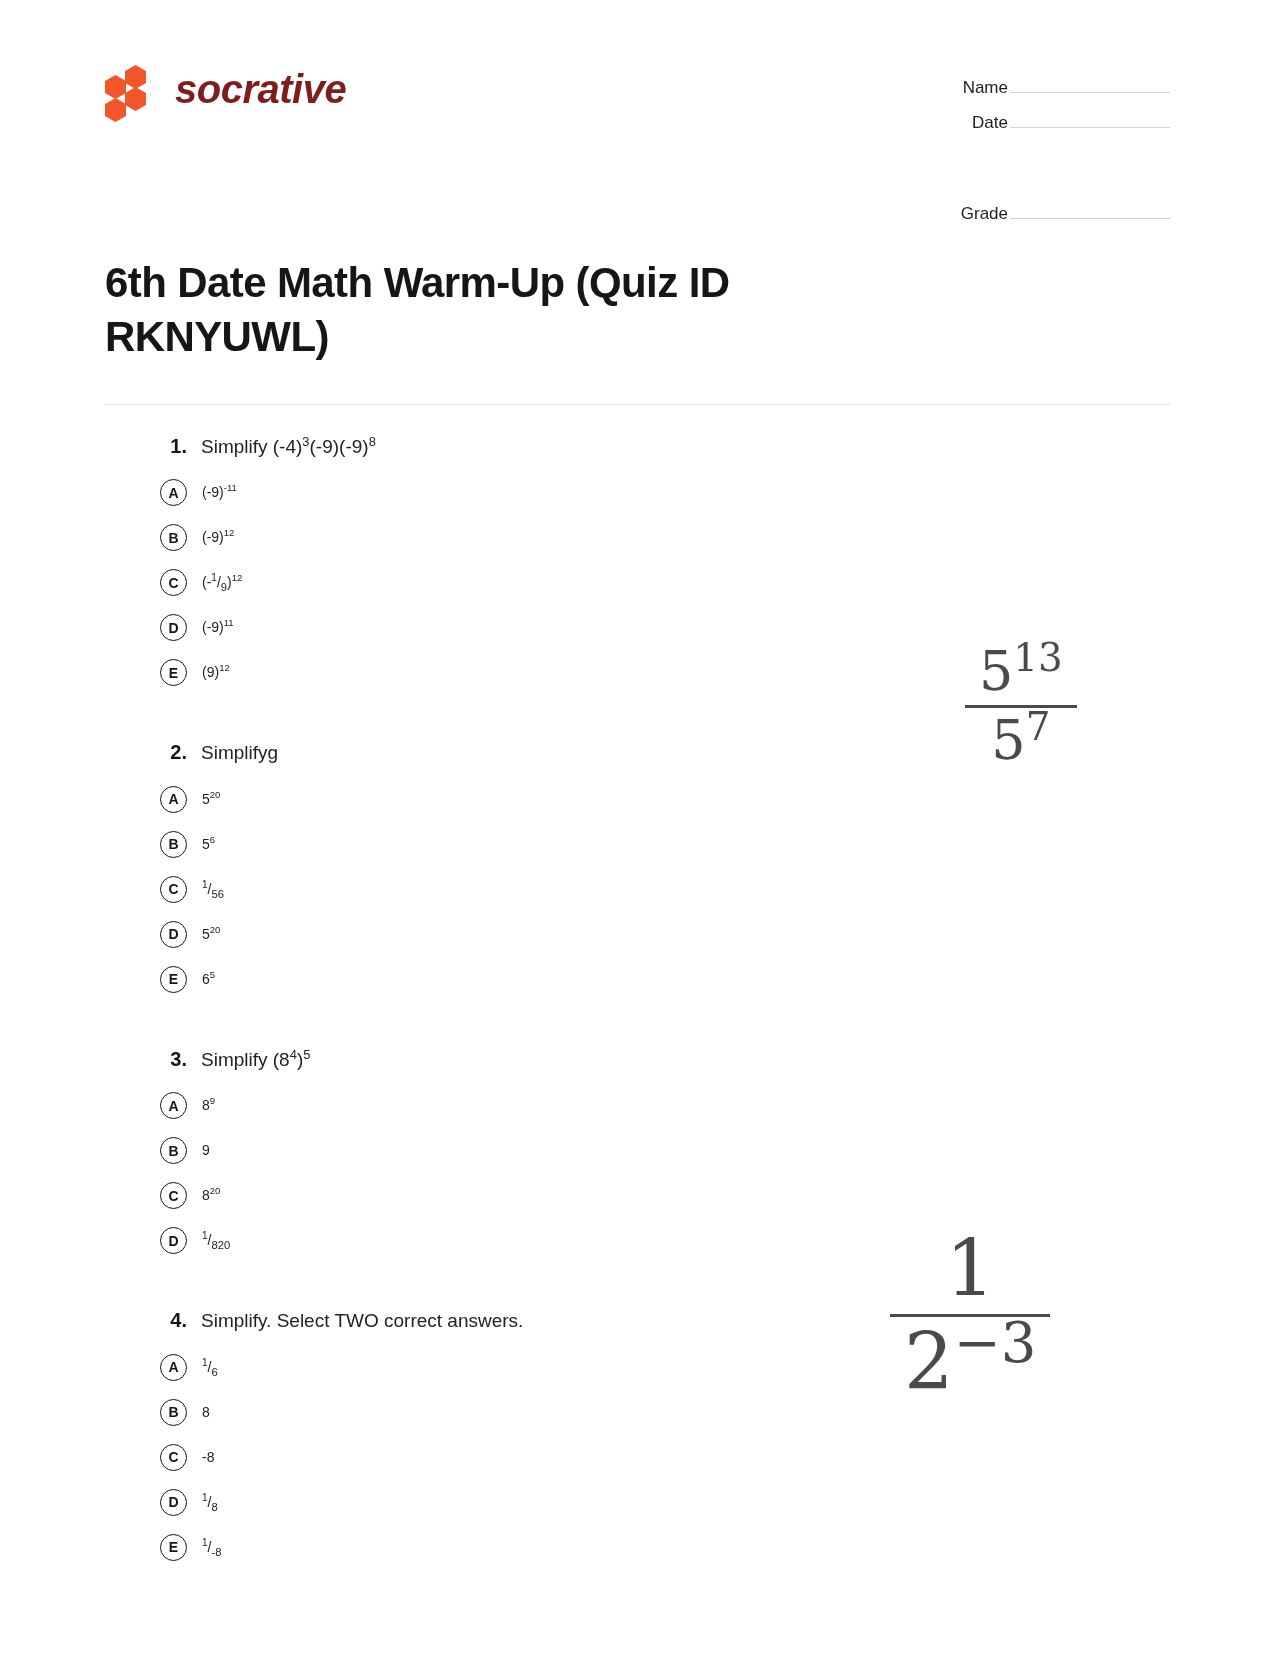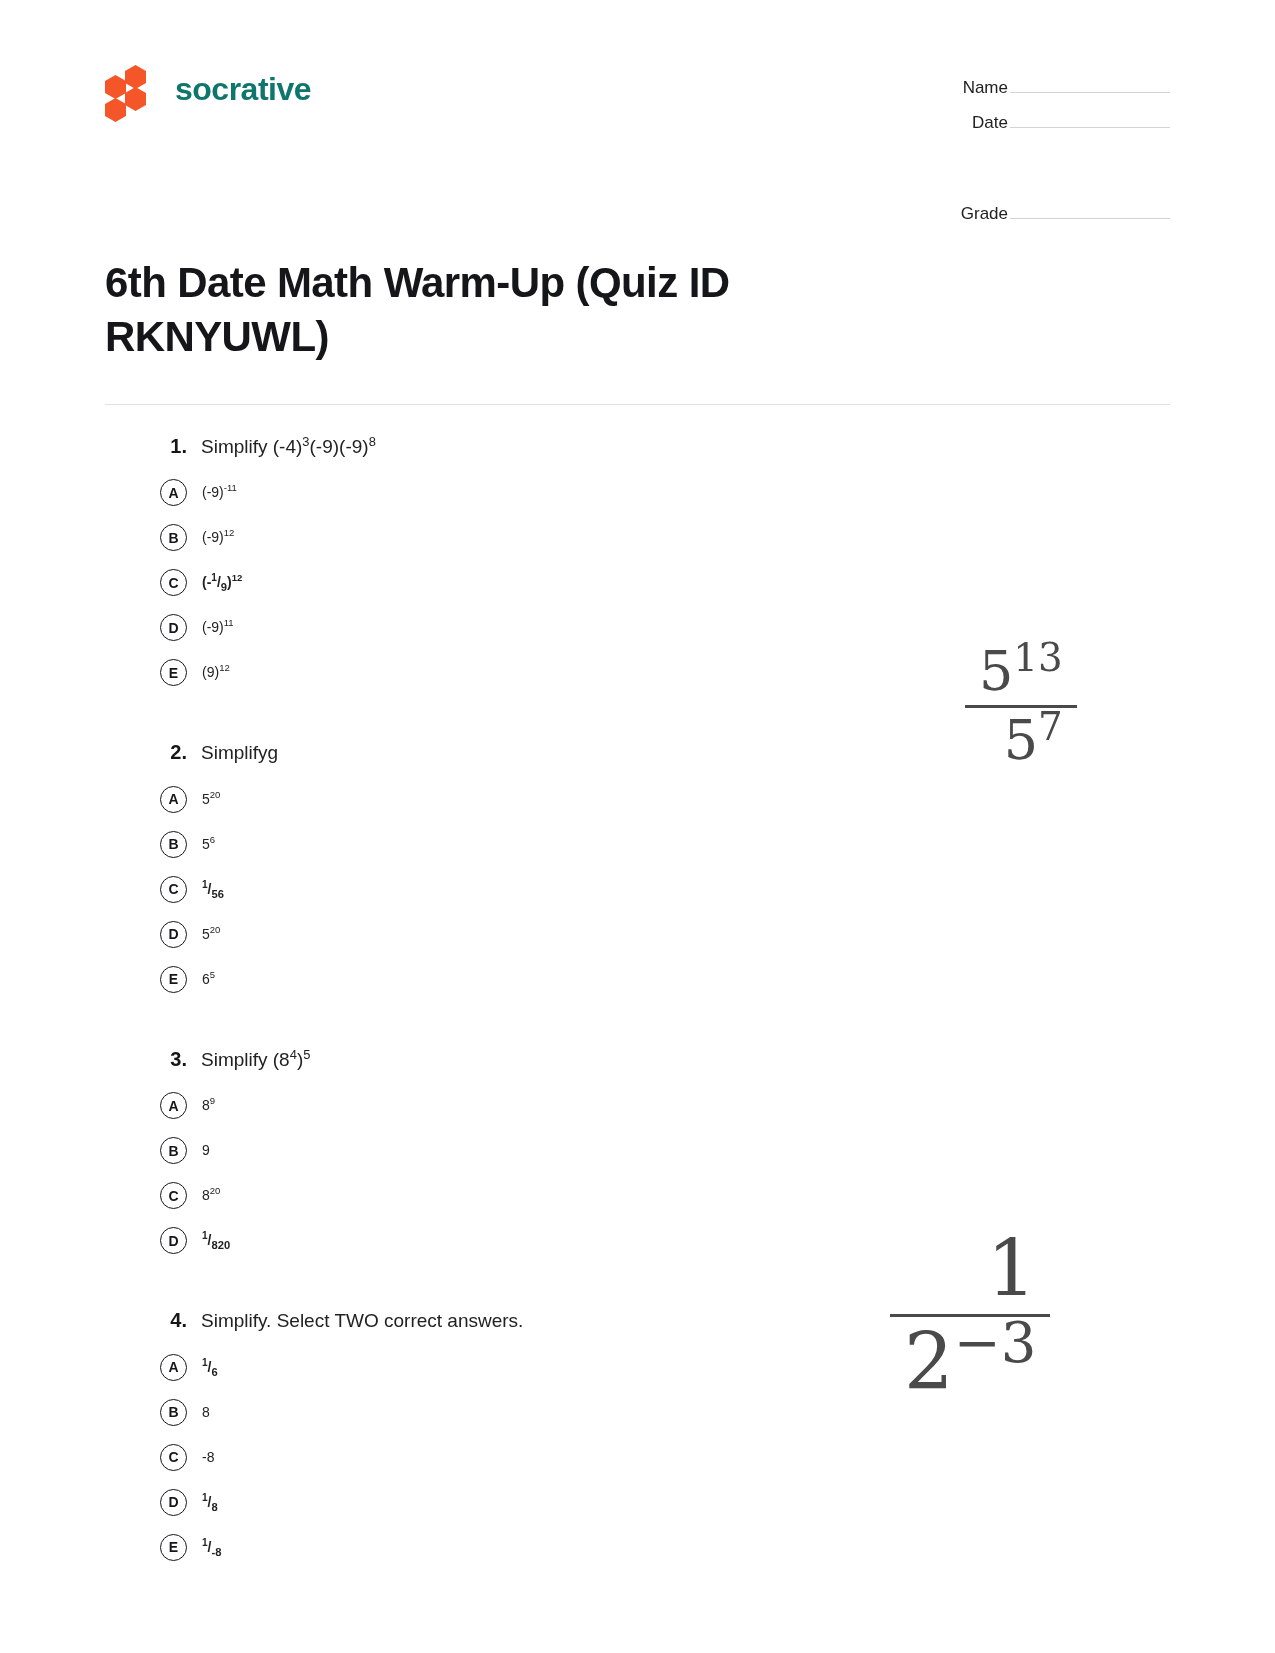--- a/index.html
+++ b/index.html
@@ -49,25 +49,26 @@
     height: 24px;
     background: #f4562a;
     clip-path: polygon(50% 0%, 100% 25%, 100% 75%, 50% 100%, 0% 75%, 0% 25%);
   }
   .hex.h1 { left: 0px;  top: 10px; }
   .hex.h2 { left: 0px;  top: 33px; }
   .hex.h3 { left: 20px; top: 0px;  }
   .hex.h4 { left: 20px; top: 22px; }
   .logo-word {
     font-family: "Liberation Sans", sans-serif;
-    font-size: 32px;
+    font-size: 40px;
     font-weight: 700;
     letter-spacing: -0.5px;
-    color: #0f766e;
+    color: #7f1d1d;
     line-height: 1;
+    font-style: italic;
   }
 
   .meta-fields {
     width: 250px;
     padding-top: 22px;
   }
   .meta-row {
     display: flex;
     align-items: baseline;
     justify-content: flex-end;
@@ -152,36 +153,36 @@
     flex: 0 0 auto;
   }
   .choice-text {
     font-size: 14px;
     color: #222;
     line-height: 1.2;
   }
   sup { font-size: 0.68em; vertical-align: super; line-height: 0; }
 
   
-  .frac-inline { display: inline; font-weight: bold; }
+  .frac-inline { display: inline; }
   .frac-inline .n { font-size: 0.72em; vertical-align: super; line-height: 0; }
   .frac-inline .s { font-size: 1em; }
   .frac-inline .d { font-size: 0.8em; vertical-align: sub; line-height: 0; }
 
   
   .math-art {
     position: absolute;
     font-family: "DejaVu Serif", "Liberation Serif", serif;
     color: #4a4a4a;
     text-align: center;
     line-height: 1;
   }
   .math-frac {
     display: inline-block;
-    text-align: right;
+    text-align: center;
   }
   .math-frac .num {
     padding: 0 14px 6px 14px;
     white-space: nowrap;
   }
   .math-frac .bar {
     border-top: 3px solid #4a4a4a;
     width: 100%;
   }
   .math-frac .den {

